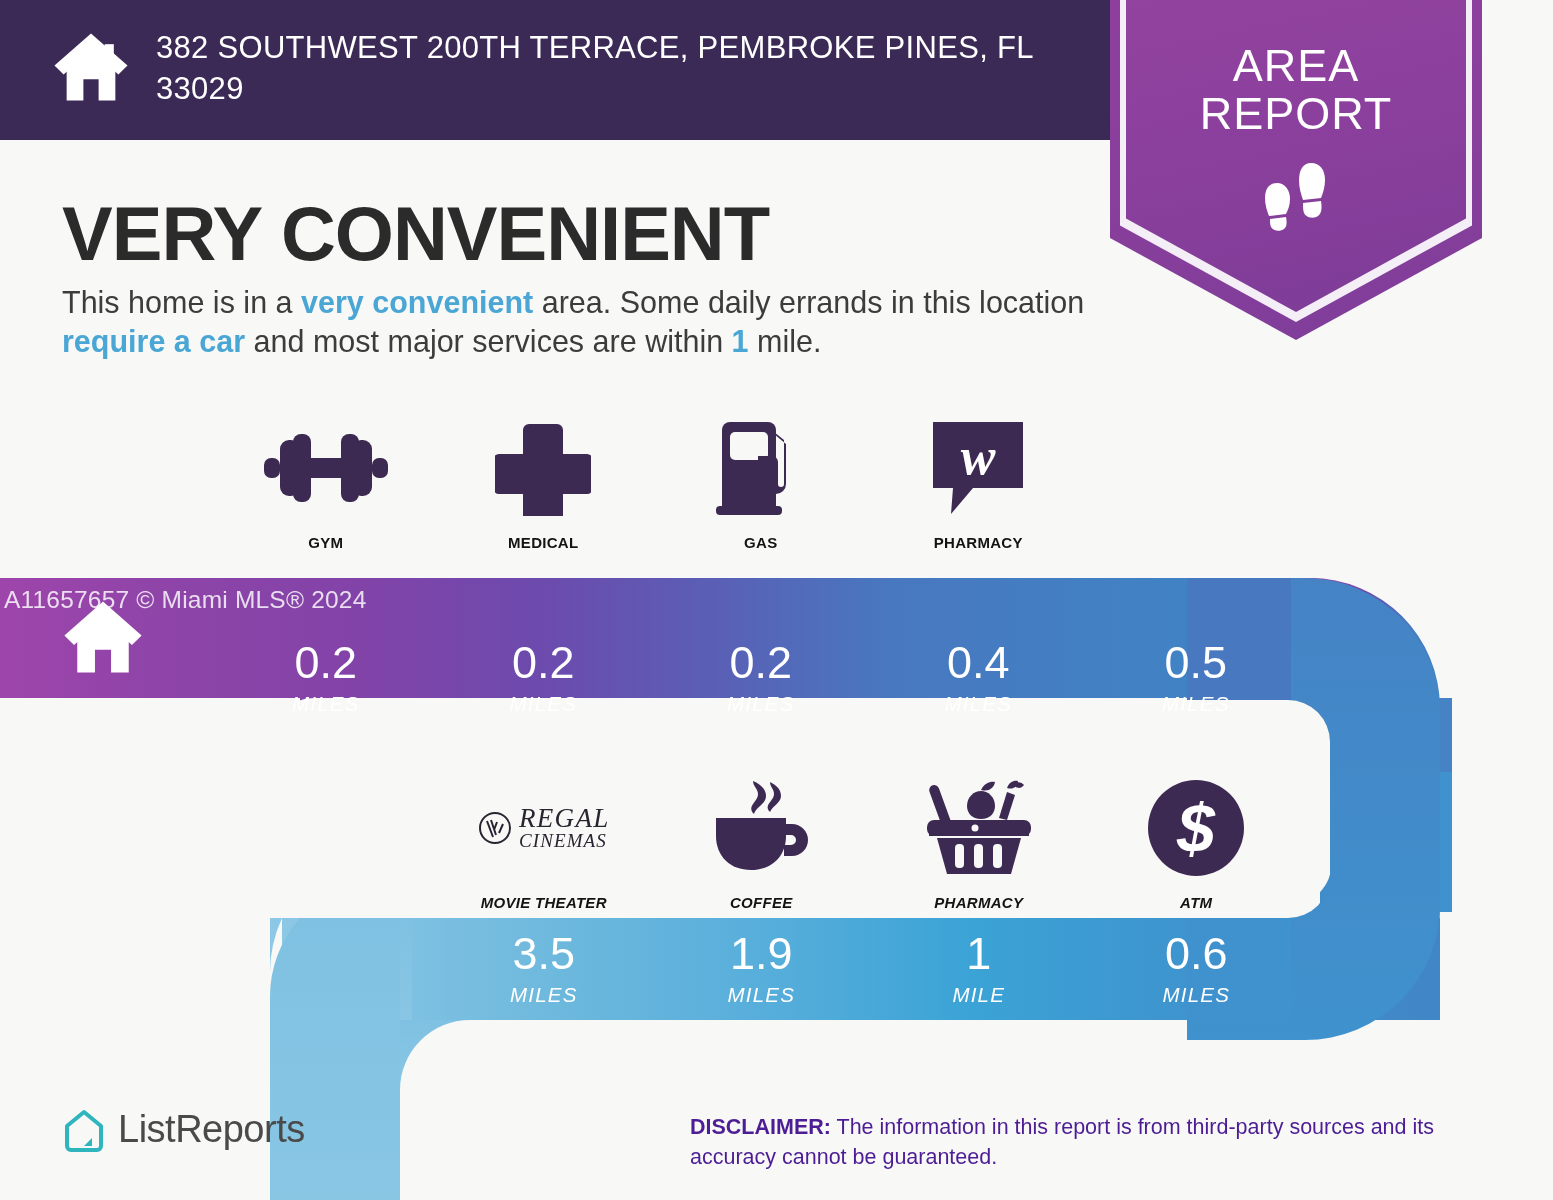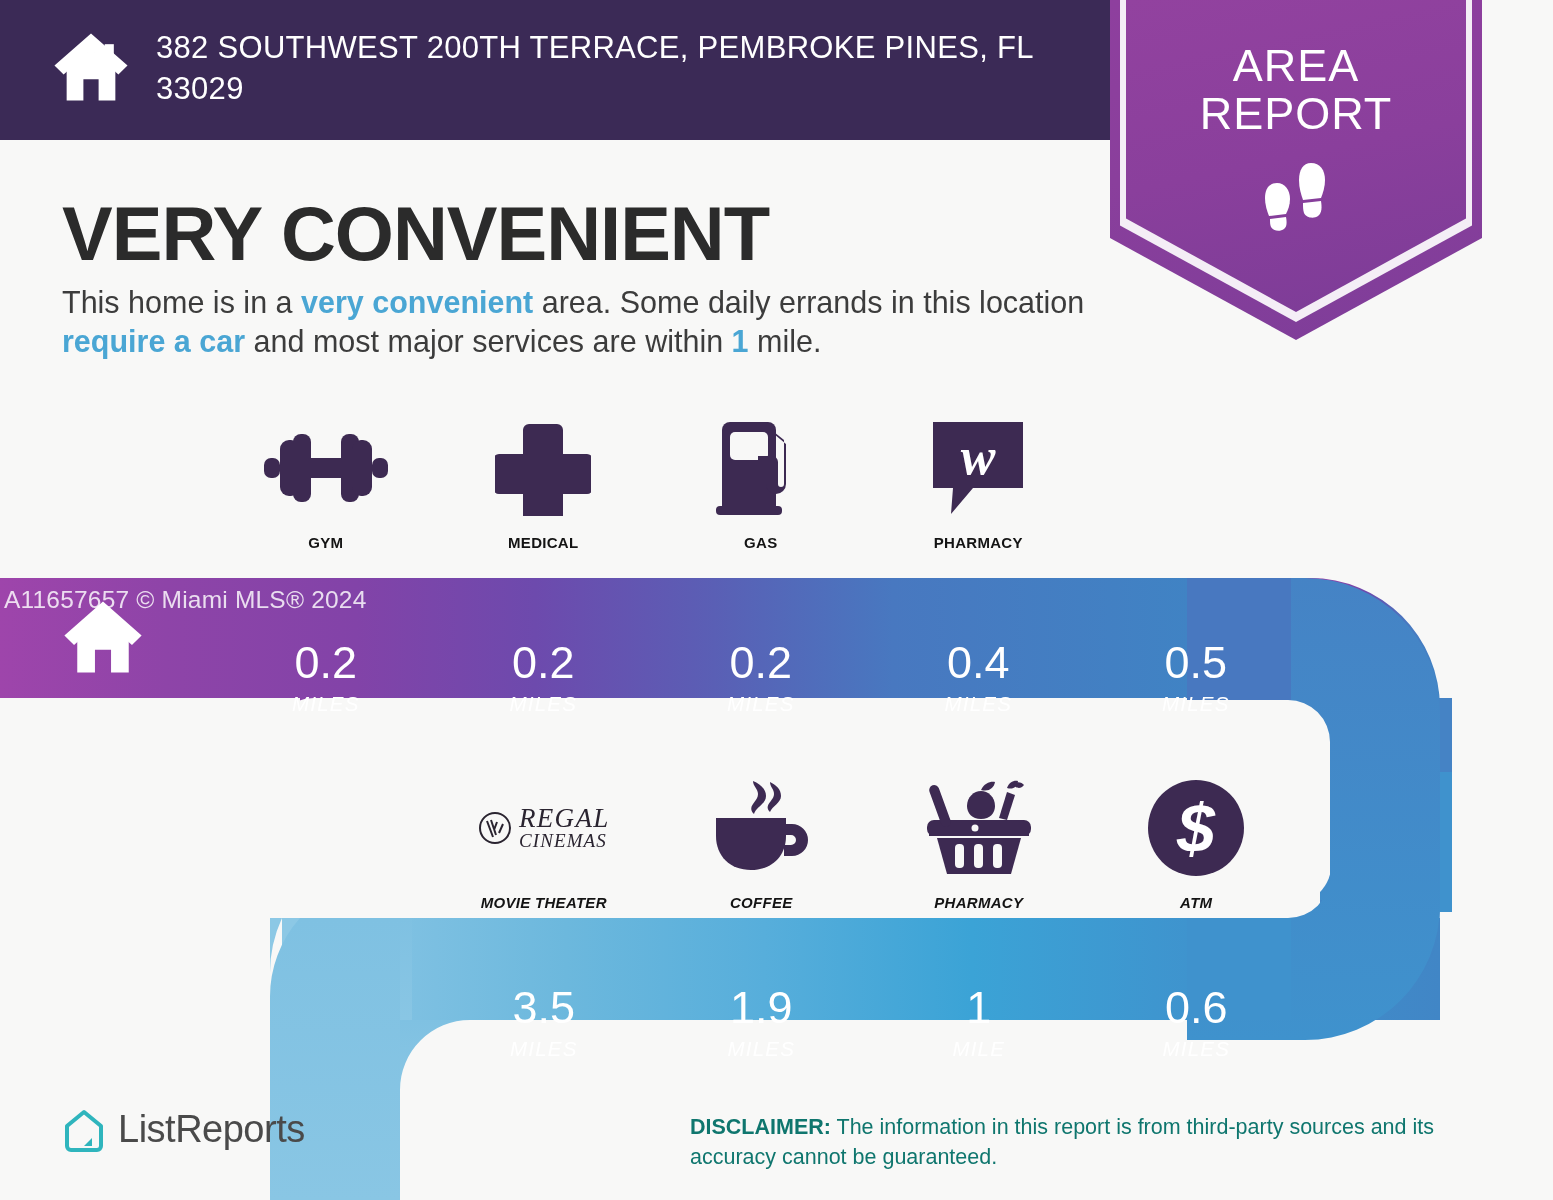--- a/index.html
+++ b/index.html
@@ -93,21 +93,21 @@
     font-size: 24.5px; color: rgba(255,255,255,.82);
     white-space: nowrap; letter-spacing: .2px;
   }
   .home-bar-icon { position: absolute; left: 62px; top: 600px; width: 82px; height: 74px; }
 
   
   .logo { position: absolute; left: 62px; top: 1108px; display: flex; align-items: flex-start; gap: 12px; }
   .logo-text { font-size: 38px; color: #4a4a4a; letter-spacing: -.5px; }
   .disclaimer {
     position: absolute; left: 690px; top: 1113px; width: 810px;
-    font-size: 21.5px; line-height: 1.38; color: #0f766e;
+    font-size: 21.5px; line-height: 1.38; color: #4c1d95;
   }
   .disclaimer b { font-weight: bold; }
   .regal-wrap { display: flex; align-items: center; gap: 7px; }
   .regal-txt { font-family: "Liberation Serif", serif; color: #2a2430; line-height: .96; }
   .regal-txt .r1 { font-size: 27px; letter-spacing: 1.3px; display: block; }
   .regal-txt .r2 { font-size: 19px; letter-spacing: 1.1px; display: block; }
 </style>
 </head>
 <body>
 
@@ -340,21 +340,21 @@
       <div class="icon-art">
         <svg width="100" height="100" viewBox="0 0 100 100">
           <circle cx="50" cy="50" r="48" fill="#3d2a52"></circle>
           <text x="50" y="74" font-family="Liberation Sans, sans-serif" font-size="68" font-weight="bold" fill="#ffffff" text-anchor="middle">$</text>
         </svg>
       </div>
       <div class="icon-label">ATM</div>
     </div>
   </div>
 
-  <div class="val-row" style="left:435px; top:972px; height:102px;">
+  <div class="val-row" style="left:435px; top:918px; height:102px;">
     <div class="val-cell">
       <div class="val-num">3.5</div>
       <div class="val-unit">MILES</div>
     </div>
     <div class="val-cell">
       <div class="val-num">1.9</div>
       <div class="val-unit">MILES</div>
     </div>
     <div class="val-cell">
       <div class="val-num">1</div>

